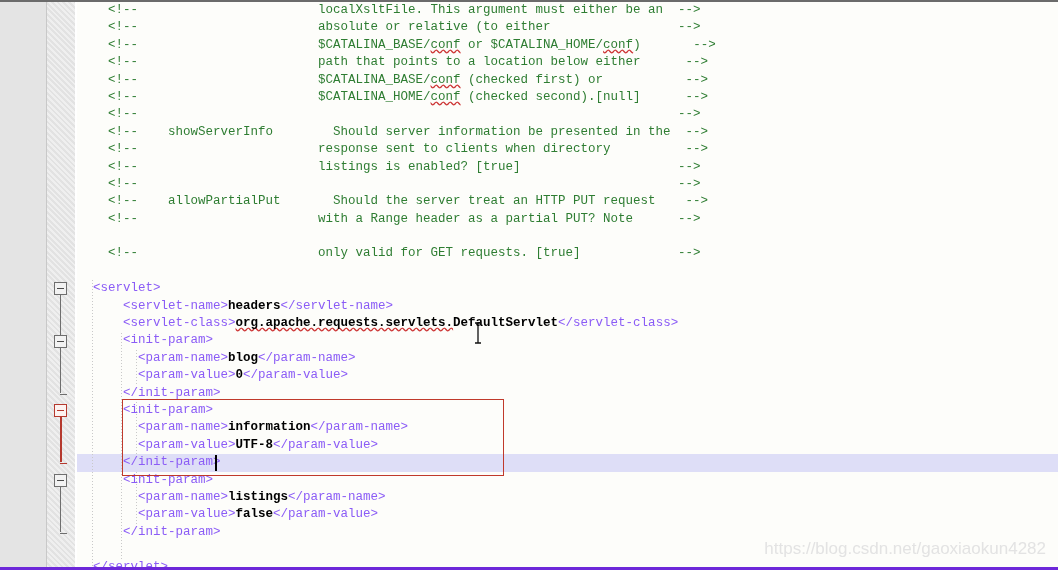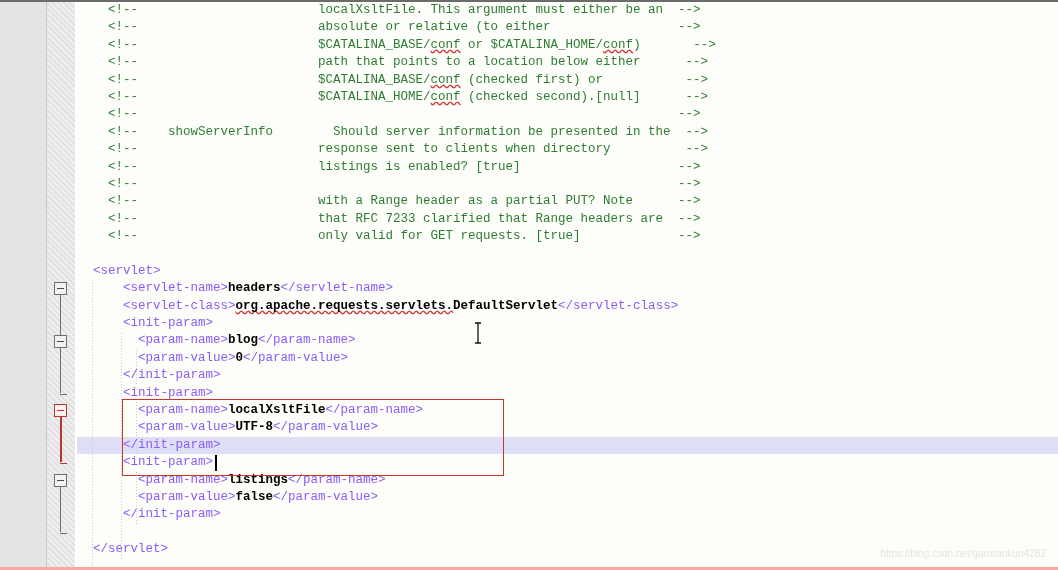--- a/index.html
+++ b/index.html
@@ -10,21 +10,21 @@
   body {
     font-family: "Liberation Mono", "DejaVu Sans Mono", monospace;
   }
   #editor {
     position: relative;
     width: 1058px;
     height: 570px;
     overflow: hidden;
     background: #fdfdfa;
     border-top: 2px solid #6b6b6b;
-    border-bottom: 3px solid #fca5a5;
+    border-bottom: 3px solid #6d28d9;
     box-sizing: border-box;
   }
   
   .gutter-num {
     position: absolute;
     left: 0; top: 0; bottom: 0;
     width: 46px;
     background: #e4e4e4;
     border-right: 1px solid #c8c8c8;
     z-index: 3;
@@ -159,21 +159,21 @@
     position: absolute;
     z-index: 9;
   }
 
   
   .watermark {
     position: absolute;
     right: 12px;
     bottom: 8px;
     font-family: "Liberation Sans", sans-serif;
-    font-size: 10px;
+    font-size: 17px;
     color: #e3e3e3;
     z-index: 8;
     white-space: nowrap;
   }
 </style>
 </head>
 <body>
 
 <div id="editor">
 
@@ -186,33 +186,34 @@
       <div class="row"><div class="lineno">98</div><div class="code"><span class="cmt">    &lt;!--                        absolute or relative (to either                 --&gt;</span></div></div>
       <div class="row"><div class="lineno">99</div><div class="code"><span class="cmt">    &lt;!--                        $CATALINA_BASE/</span><span class="cmt sp">conf</span><span class="cmt"> or $CATALINA_HOME/</span><span class="cmt sp">conf</span><span class="cmt">)       --&gt;</span></div></div>
       <div class="row"><div class="lineno">100</div><div class="code"><span class="cmt">    &lt;!--                        path that points to a location below either      --&gt;</span></div></div>
       <div class="row"><div class="lineno">101</div><div class="code"><span class="cmt">    &lt;!--                        $CATALINA_BASE/</span><span class="cmt sp">conf</span><span class="cmt"> (checked first) or           --&gt;</span></div></div>
       <div class="row"><div class="lineno">102</div><div class="code"><span class="cmt">    &lt;!--                        $CATALINA_HOME/</span><span class="cmt sp">conf</span><span class="cmt"> (checked second).[null]      --&gt;</span></div></div>
       <div class="row"><div class="lineno">103</div><div class="code"><span class="cmt">    &lt;!--                                                                        --&gt;</span></div></div>
       <div class="row"><div class="lineno">104</div><div class="code"><span class="cmt">    &lt;!--    showServerInfo        Should server information be presented in the  --&gt;</span></div></div>
       <div class="row"><div class="lineno">105</div><div class="code"><span class="cmt">    &lt;!--                        response sent to clients when directory          --&gt;</span></div></div>
       <div class="row"><div class="lineno">106</div><div class="code"><span class="cmt">    &lt;!--                        listings is enabled? [true]                     --&gt;</span></div></div>
       <div class="row"><div class="lineno">107</div><div class="code"><span class="cmt">    &lt;!--                                                                        --&gt;</span></div></div>
+      <div class="row"><div class="lineno">108</div><div class="code"><span class="cmt">    &lt;!--    allowPartialPut       Should the server treat an HTTP PUT request    --&gt;</span></div></div>
       <div class="row"><div class="lineno">109</div><div class="code"><span class="cmt">    &lt;!--                        with a Range header as a partial PUT? Note      --&gt;</span></div></div>
-      <div class="row"><div class="lineno">110</div><div class="code"><span class="cmt">    &lt;!--                        that RFC 7233 clarified that Range headers are  --&gt;</span></div></div>
+      <div class="row"><div class="lineno">110</div></div>
       <div class="row"><div class="lineno">111</div><div class="code"><span class="cmt">    &lt;!--                        only valid for GET requests. [true]             --&gt;</span></div></div>
       <div class="row"><div class="lineno">112</div><div class="code"></div></div>
       <div class="row"><div class="lineno">113</div><div class="code"><span class="tag">  &lt;servlet&gt;</span></div></div>
       <div class="row"><div class="lineno">114</div><div class="code"><span class="tag">      &lt;servlet-name&gt;</span><span class="val">headers</span><span class="tag">&lt;/servlet-name&gt;</span></div></div>
       <div class="row"><div class="lineno">115</div><div class="code"><span class="tag">      &lt;servlet-class&gt;</span><span class="val sp">org.apache.requests.servlets.</span><span class="val">DefaultServlet</span><span class="tag">&lt;/servlet-class&gt;</span></div></div>
       <div class="row"><div class="lineno">116</div><div class="code"><span class="tag">      &lt;init-param&gt;</span></div></div>
       <div class="row"><div class="lineno">117</div><div class="code"><span class="tag">        &lt;param-name&gt;</span><span class="val">blog</span><span class="tag">&lt;/param-name&gt;</span></div></div>
       <div class="row"><div class="lineno">118</div><div class="code"><span class="tag">        &lt;param-value&gt;</span><span class="val">0</span><span class="tag">&lt;/param-value&gt;</span></div></div>
       <div class="row"><div class="lineno">119</div><div class="code"><span class="tag">      &lt;/init-param&gt;</span></div></div>
       <div class="row"><div class="lineno">120</div><div class="code"><span class="tag">      &lt;init-param&gt;</span></div></div>
-      <div class="row"><div class="lineno">121</div><div class="code"><span class="tag">        &lt;param-name&gt;</span><span class="val">localXsltFile</span><span class="tag">&lt;/param-name&gt;</span></div></div>
+      <div class="row"><div class="lineno">121</div><div class="code"><span class="tag">        &lt;param-name&gt;</span><span class="val">information</span><span class="tag">&lt;/param-name&gt;</span></div></div>
       <div class="row"><div class="lineno">122</div><div class="code"><span class="tag">        &lt;param-value&gt;</span><span class="val">UTF-8</span><span class="tag">&lt;/param-value&gt;</span></div></div>
       <div class="row current"><div class="row-bg"></div><div class="lineno">123</div><div class="code"><span class="tag">      &lt;/init-param&gt;</span></div></div>
       <div class="row"><div class="lineno">124</div><div class="code"><span class="tag">      &lt;init-param&gt;</span></div></div>
       <div class="row"><div class="lineno">125</div><div class="code"><span class="tag">        &lt;param-name&gt;</span><span class="val">listings</span><span class="tag">&lt;/param-name&gt;</span></div></div>
       <div class="row"><div class="lineno">126</div><div class="code"><span class="tag">        &lt;param-value&gt;</span><span class="val">false</span><span class="tag">&lt;/param-value&gt;</span></div></div>
       <div class="row"><div class="lineno">127</div><div class="code"><span class="tag">      &lt;/init-param&gt;</span></div></div>
       <div class="row"><div class="lineno">128</div></div>
       <div class="row"><div class="lineno">129</div><div class="code"><span class="tag">  &lt;/servlet&gt;</span></div></div>
     </div>
 

